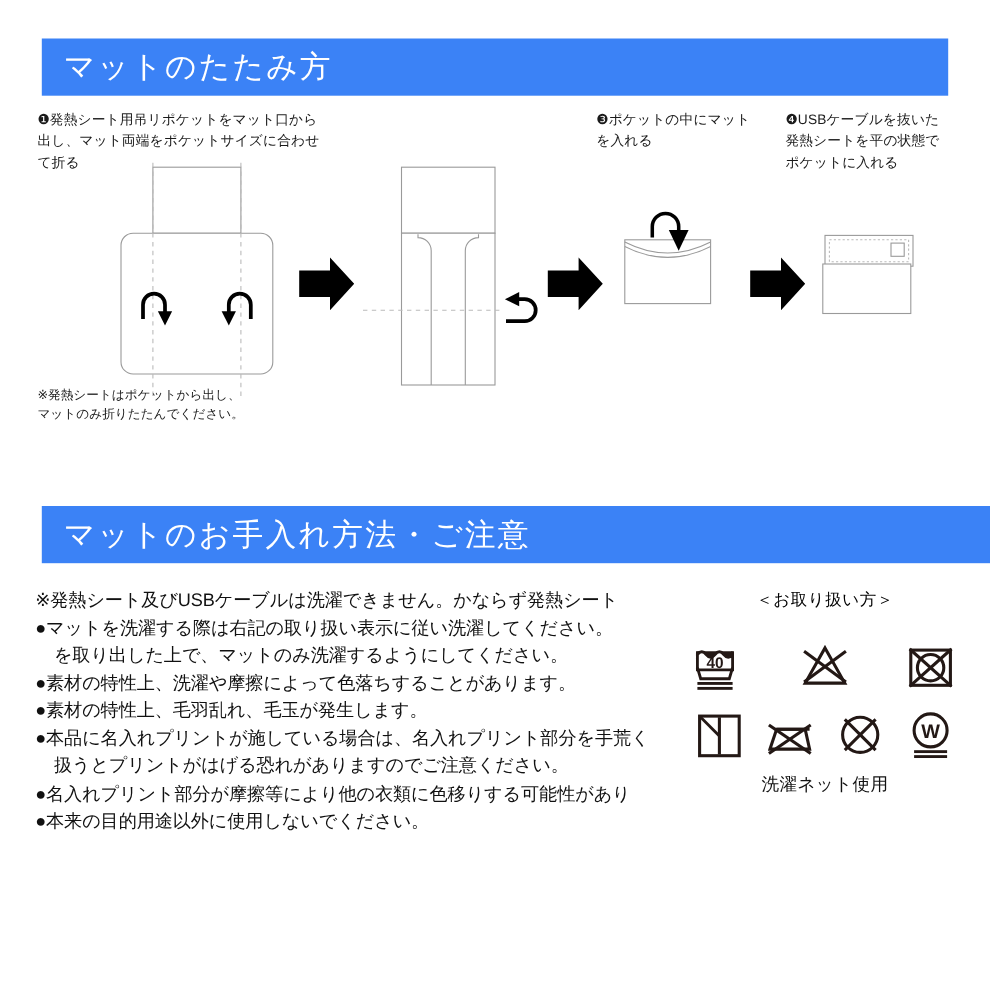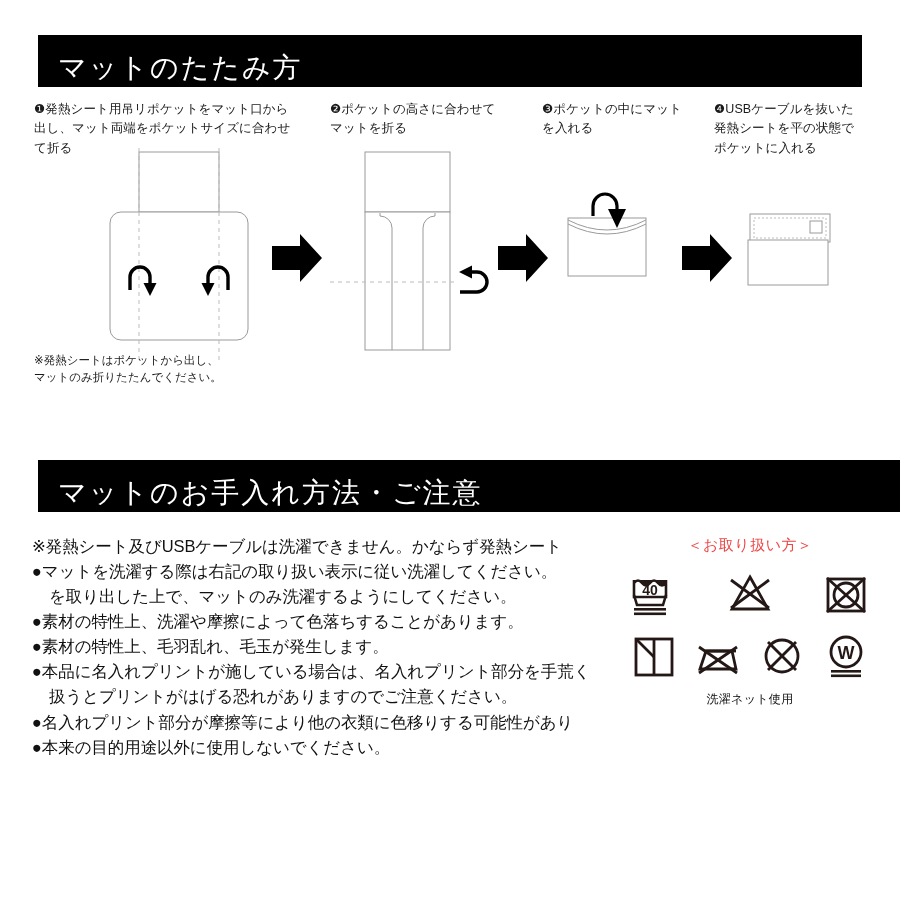--- a/index.html
+++ b/index.html
@@ -16,23 +16,23 @@
     position: relative;
   }
   .page {
     position: absolute;
     inset: 0;
   }
 
   
   .section-bar {
     position: absolute;
-    background: #000000;
+    background: #3b82f6;
     display: flex;
-    align-items: flex-end;
+    align-items: center;
   }
   .section-bar .bar-title {
     color: #ffffff;
     font-size: 28px;
     font-weight: 500;
     letter-spacing: 2px;
     padding-left: 20px;
     white-space: nowrap;
   }
   #bar-fold   { left: 38px; top: 35px;  width: 824px; height: 52px; }
@@ -102,63 +102,59 @@
   
   .symbols-block {
     position: absolute;
     left: 628px;
     top: 536px;
     width: 244px;
   }
   .symbols-title {
     font-size: 15px;
     text-align: center;
-    color: #ef4444;
-    margin-bottom: 12px;
+    color: #000000;
+    margin-bottom: 24px;
     letter-spacing: 0.5px;
   }
   .symbol-row {
     display: flex;
     justify-content: space-between;
     align-items: center;
     gap: 13px;
     margin-bottom: 10px;
   }
   .symbol-row.row2 { gap: 10px; }
   .symbol {
     width: 52px;
     height: 52px;
     flex: 0 0 auto;
   }
   .symbols-footer {
-    font-size: 12px;
+    font-size: 16px;
     text-align: center;
     color: #111111;
     margin-top: 4px;
     letter-spacing: 0.3px;
   }
 </style>
 </head>
 <body>
 
 <div class="page">
 
   <div class="section-bar" id="bar-fold">
     <div class="bar-title">マットのたたみ方</div>
   </div>
 
   <div class="steps">
     <div class="step" id="step-1">
       <div class="step-text">❶発熱シート用吊リポケットをマット口から
 出し、マット両端をポケットサイズに合わせ
 て折る</div>
-    </div>
-    <div class="step" id="step-2">
-      <div class="step-text">❷ポケットの高さに合わせて
-マットを折る</div>
     </div>
     <div class="step" id="step-3">
       <div class="step-text">❸ポケットの中にマット
 を入れる</div>
     </div>
     <div class="step" id="step-4">
       <div class="step-text">❹USBケーブルを抜いた
 発熱シートを平の状態で
 ポケットに入れる</div>
     </div>

